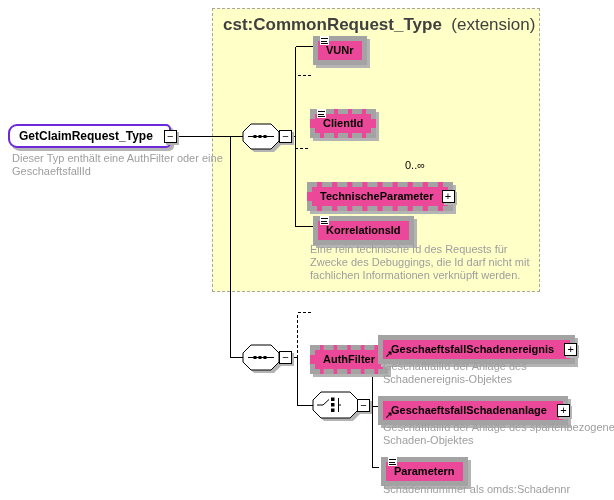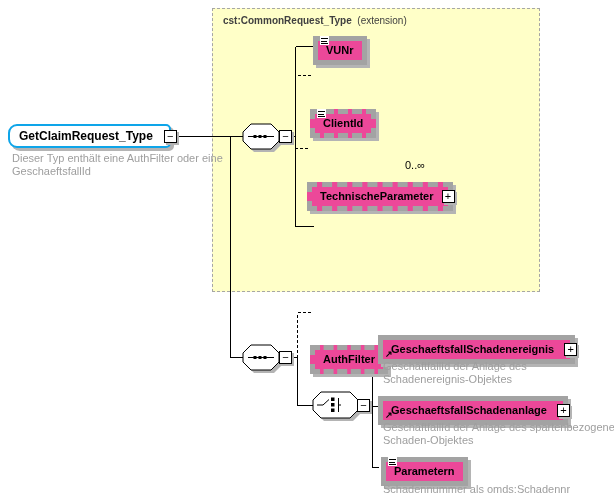--- a/index.html
+++ b/index.html
@@ -6,21 +6,21 @@
   #canvas{
     position:relative;width:614px;height:500px;overflow:hidden;background:#fff;
     font-family:"Liberation Sans",sans-serif;
   }
   
   .ext-panel{
     position:absolute;left:212px;top:8px;width:328px;height:284px;
     background:#ffffc8;border:1px dashed #a6a6a6;box-sizing:border-box;z-index:0;
   }
   .ext-title{
-    position:absolute;left:10px;top:6px;font-size:10px;color:#404040;white-space:nowrap;
+    position:absolute;left:10px;top:6px;font-size:17px;color:#404040;white-space:nowrap;
   }
   .ext-title b{font-weight:bold;}
   svg.wires{position:absolute;left:0;top:0;z-index:1;}
   
   .el{
     position:absolute;z-index:2;background:#ec4899;border:5px solid #a3a3a3;
     box-shadow:3px 3px 0 #b4b4b4;font-weight:bold;font-size:11px;line-height:13px;
     padding:3px 8px;white-space:nowrap;color:#000;
   }
   .el.optional{border-style:dashed;margin-top:44px;}
@@ -30,21 +30,21 @@
   }
   .toggle{
     position:absolute;z-index:3;width:13px;height:13px;box-sizing:border-box;
     background:#fff;border:1px solid #000;box-shadow:2px 2px 0 #b4b4b4;
     font-size:11px;line-height:11px;font-weight:normal;text-align:center;color:#000;
   }
   .el .toggle{right:-7px;top:50%;margin-top:-6.5px;}
   
   .root-el{
     position:absolute;left:8px;top:124px;height:24px;z-index:2;background:#fff;
-    border:2px solid #0ea5e9;border-radius:9px 5px 5px 9px;box-sizing:border-box;
+    border:2px solid #6d28d9;border-radius:9px 5px 5px 9px;box-sizing:border-box;
     box-shadow:3px 3px 0 #b4b4b4;font-size:12px;font-weight:bold;line-height:20px;
     padding:0 16px 0 9px;white-space:nowrap;color:#000;
   }
   .root-el .toggle{right:-8px;top:50%;margin-top:-6.5px;}
   
   .anno{
     position:absolute;z-index:2;font-size:11px;line-height:13px;color:#9e9e9e;
   }
   .occurs{
     position:absolute;z-index:2;font-size:11px;color:#000;white-space:nowrap;
@@ -141,20 +141,29 @@
     </span>
     <span>ClientId</span>
   </div>
 
   <div class="el optional" style="left:307px;top:138px;padding-right:14px;">
     <span>TechnischeParameter</span>
     <span class="toggle">+</span>
   </div>
   <div class="occurs" style="left:405px;top:159px;">0..∞</div>
 
+  <div class="el" style="left:313px;top:216px;">
+    <span class="doc-icon">
+      <svg width="9" height="9">
+          <path d="M1,1.5 H8 M1,4 H6.5 M1,6.5 H8" stroke="#000" stroke-width="1" shape-rendering="crispEdges"></path>
+        </svg>
+    </span>
+    <span>KorrelationsId</span>
+  </div>
+  <div class="anno" style="left:310px;top:243px;width:232px;">Eine rein technische Id des Requests für Zwecke des Debuggings, die Id darf nicht mit fachlichen Informationen verknüpft werden.</div>
 
   <div class="el optional" style="left:310px;top:301px;">
     <span>AuthFilter</span>
   </div>
 
   <div class="el" style="left:378px;top:335px;padding-right:16px;">
     <span class="ref-icon">↗</span>
     <span>GeschaeftsfallSchadenereignis</span>
     <span class="toggle">+</span>
   </div>

